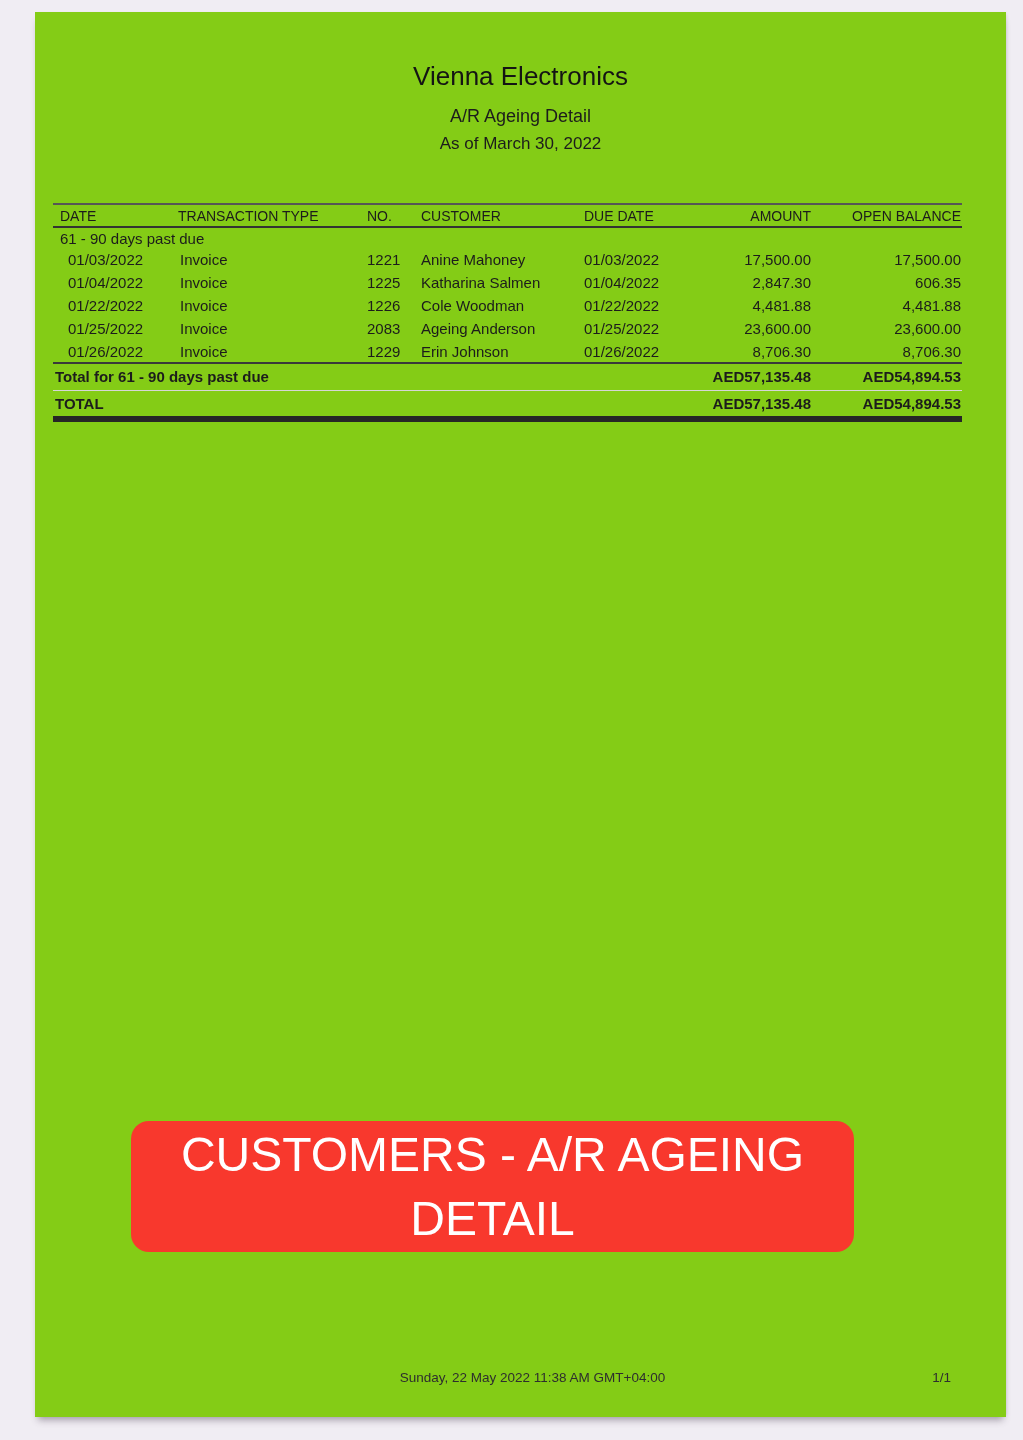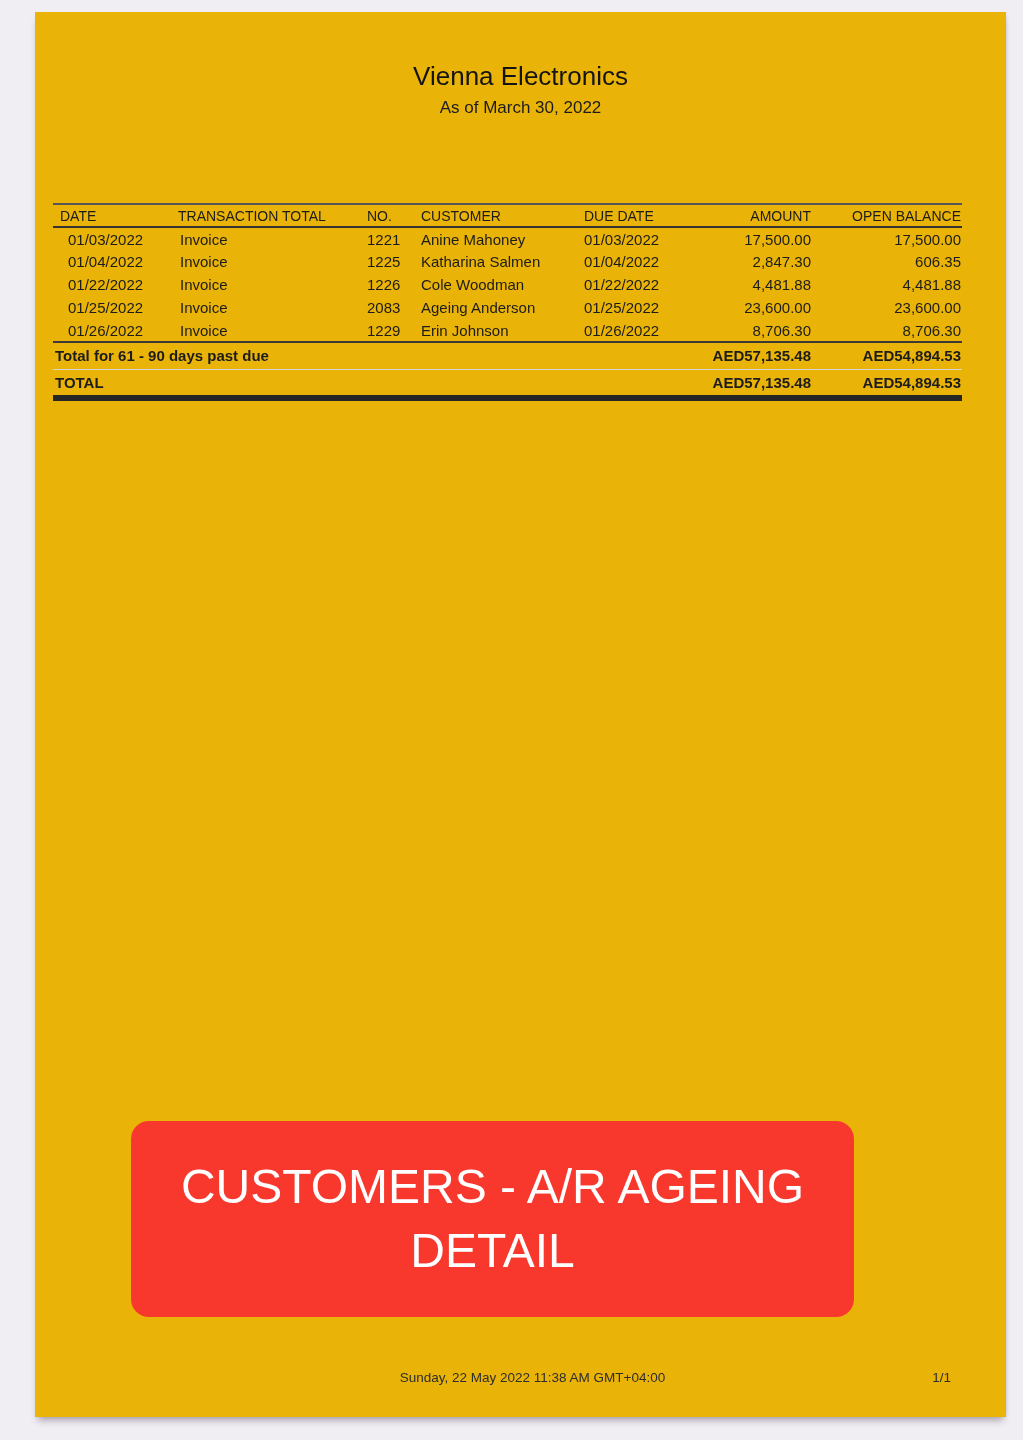--- a/index.html
+++ b/index.html
@@ -7,21 +7,21 @@
     width: 1023px; height: 1440px;
     background: #f0edf3;
     font-family: "Liberation Sans", sans-serif;
     color: #1c1c1c;
     overflow: hidden;
   }
   .page {
     position: relative;
     width: 971px; height: 1405px;
     margin: 12px 0 0 35px;
-    background: #eab308;
+    background: #84cc16;
     box-shadow: 0 6px 7px -3px rgba(70,60,80,0.45), 2px 0 3px -2px rgba(70,60,80,0.18);
   }
   .doc-header { position: absolute; top: 50px; left: 0; right: 0; text-align: center; }
   .company-name { font-size: 26px; font-weight: 400; line-height: 28px; color: #141414; }
   .report-title { font-size: 18px; font-weight: 400; line-height: 20px; margin-top: 16px; }
   .as-of       { font-size: 17px; font-weight: 400; line-height: 20px; margin-top: 8px; }
 
   .table-wrap { position: absolute; top: 191px; left: 18px; width: 909px; }
   table { width: 909px; border-collapse: collapse; table-layout: fixed; }
   col.c1 { width: 125px; } col.c2 { width: 189px; } col.c3 { width: 43px; }
@@ -52,21 +52,21 @@
   td.t-label { padding-left: 2px; }
   .double-rule {
     height: 3px;
     border-top: 3px solid #262626;
     border-bottom: 3px solid #262626;
   }
 
   .banner {
     position: absolute;
     left: 96px; top: 1109px;
-    width: 723px; height: 196px;
+    width: 723px; height: 131px;
     background: #f8382d;
     border-radius: 18px;
     color: #ffffff;
     font-size: 48px; line-height: 64px; font-weight: 400;
     display: flex; align-items: center; justify-content: center;
     text-align: center;
     padding: 0 36px;
   }
 
   .footer-date {
@@ -78,46 +78,50 @@
     font-size: 13.5px; color: #2e2e2e; line-height: 20px;
   }
 </style>
 </head>
 <body>
 
 <div class="page">
 
   <div class="doc-header">
     <div class="company-name">Vienna Electronics</div>
+    <div class="report-title">A/R Ageing Detail</div>
     <div class="as-of">As of March 30, 2022</div>
   </div>
 
   <div class="table-wrap">
     <table>
       <colgroup>
         <col class="c1">
           <col class="c2">
           <col class="c3">
           <col class="c4">
         <col class="c5">
           <col class="c6">
           <col class="c7">
       </colgroup>
       <thead>
         <tr>
           <th class="h-date">DATE</th>
-          <th>TRANSACTION TOTAL</th>
+          <th>TRANSACTION TYPE</th>
           <th class="h-no">NO.</th>
           <th class="h-cust">CUSTOMER</th>
           <th class="h-due">DUE DATE</th>
           <th class="num h-amt">AMOUNT</th>
           <th class="num h-ob">OPEN BALANCE</th>
         </tr>
       </thead>
       <tbody>
+        <tr class="section-row">
+          <td colspan="7">61 - 90 days past due</td>
+        </tr>
 
         <tr class="data-row">
           <td class="d-date">01/03/2022</td>
           <td class="d-type">Invoice</td>
           <td class="d-no">1221</td>
           <td class="d-cust">Anine Mahoney</td>
           <td class="d-due">01/03/2022</td>
           <td class="num d-amt">17,500.00</td>
           <td class="num d-ob">17,500.00</td>
         </tr>

